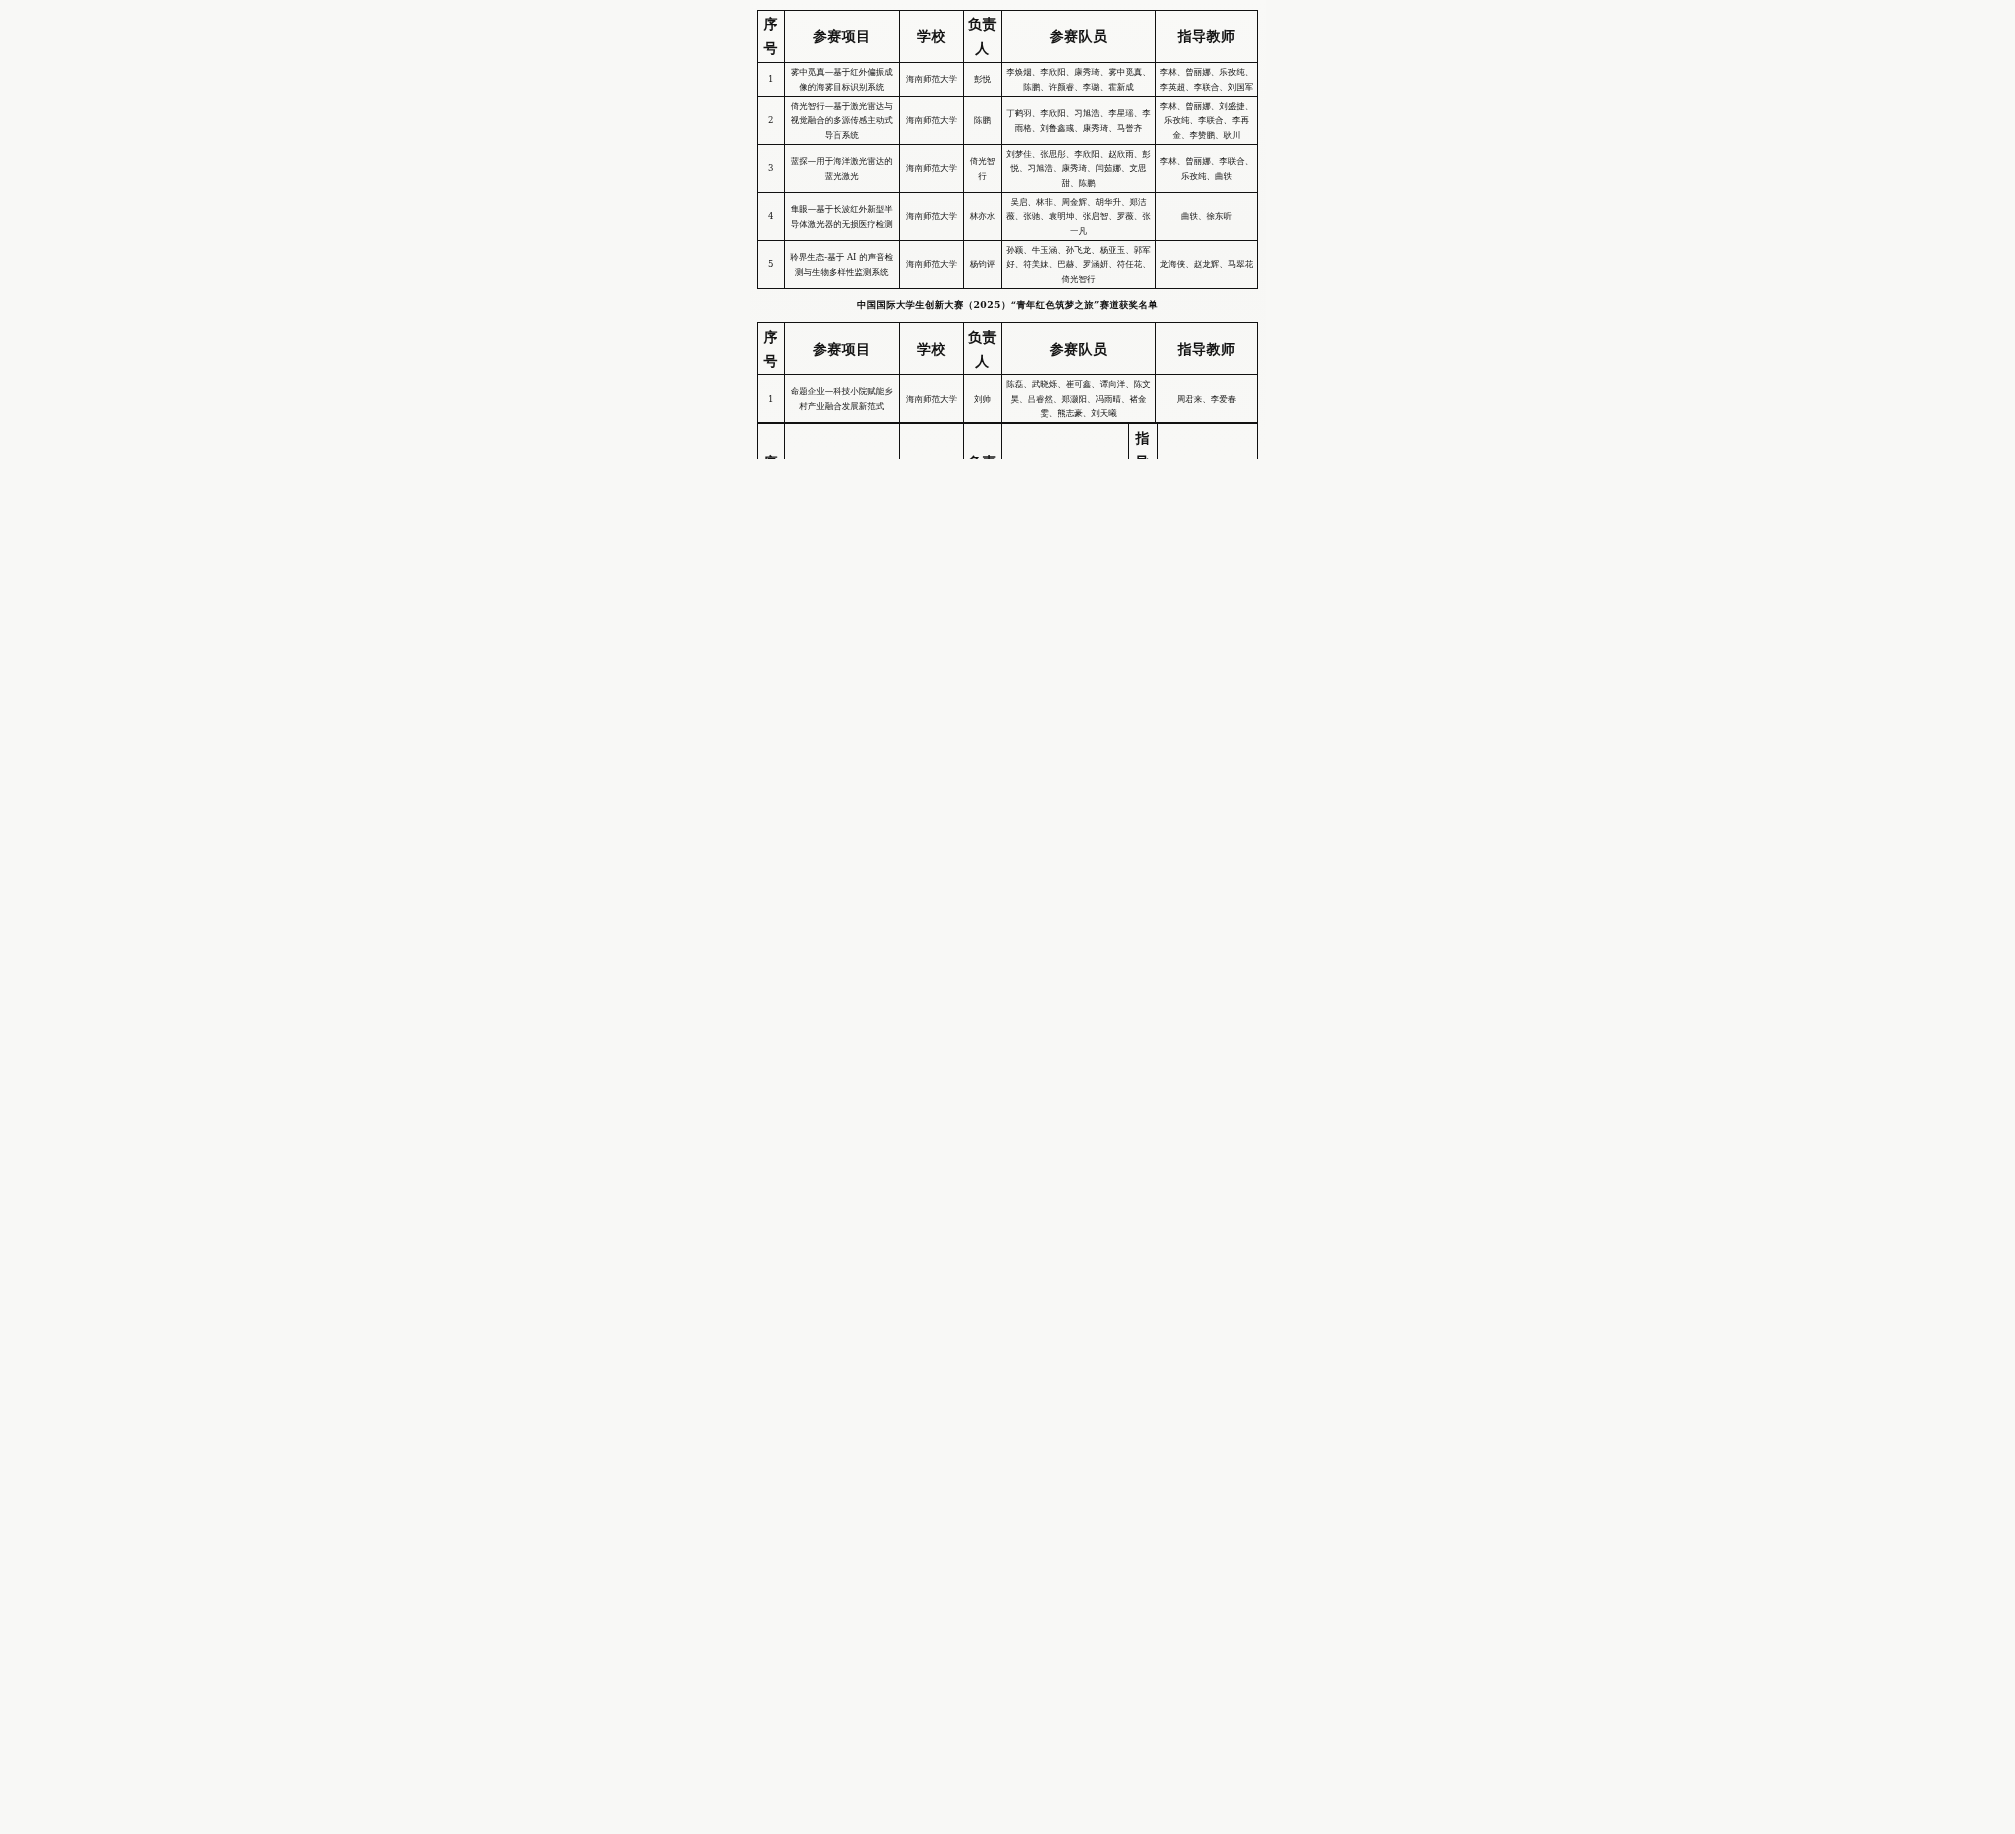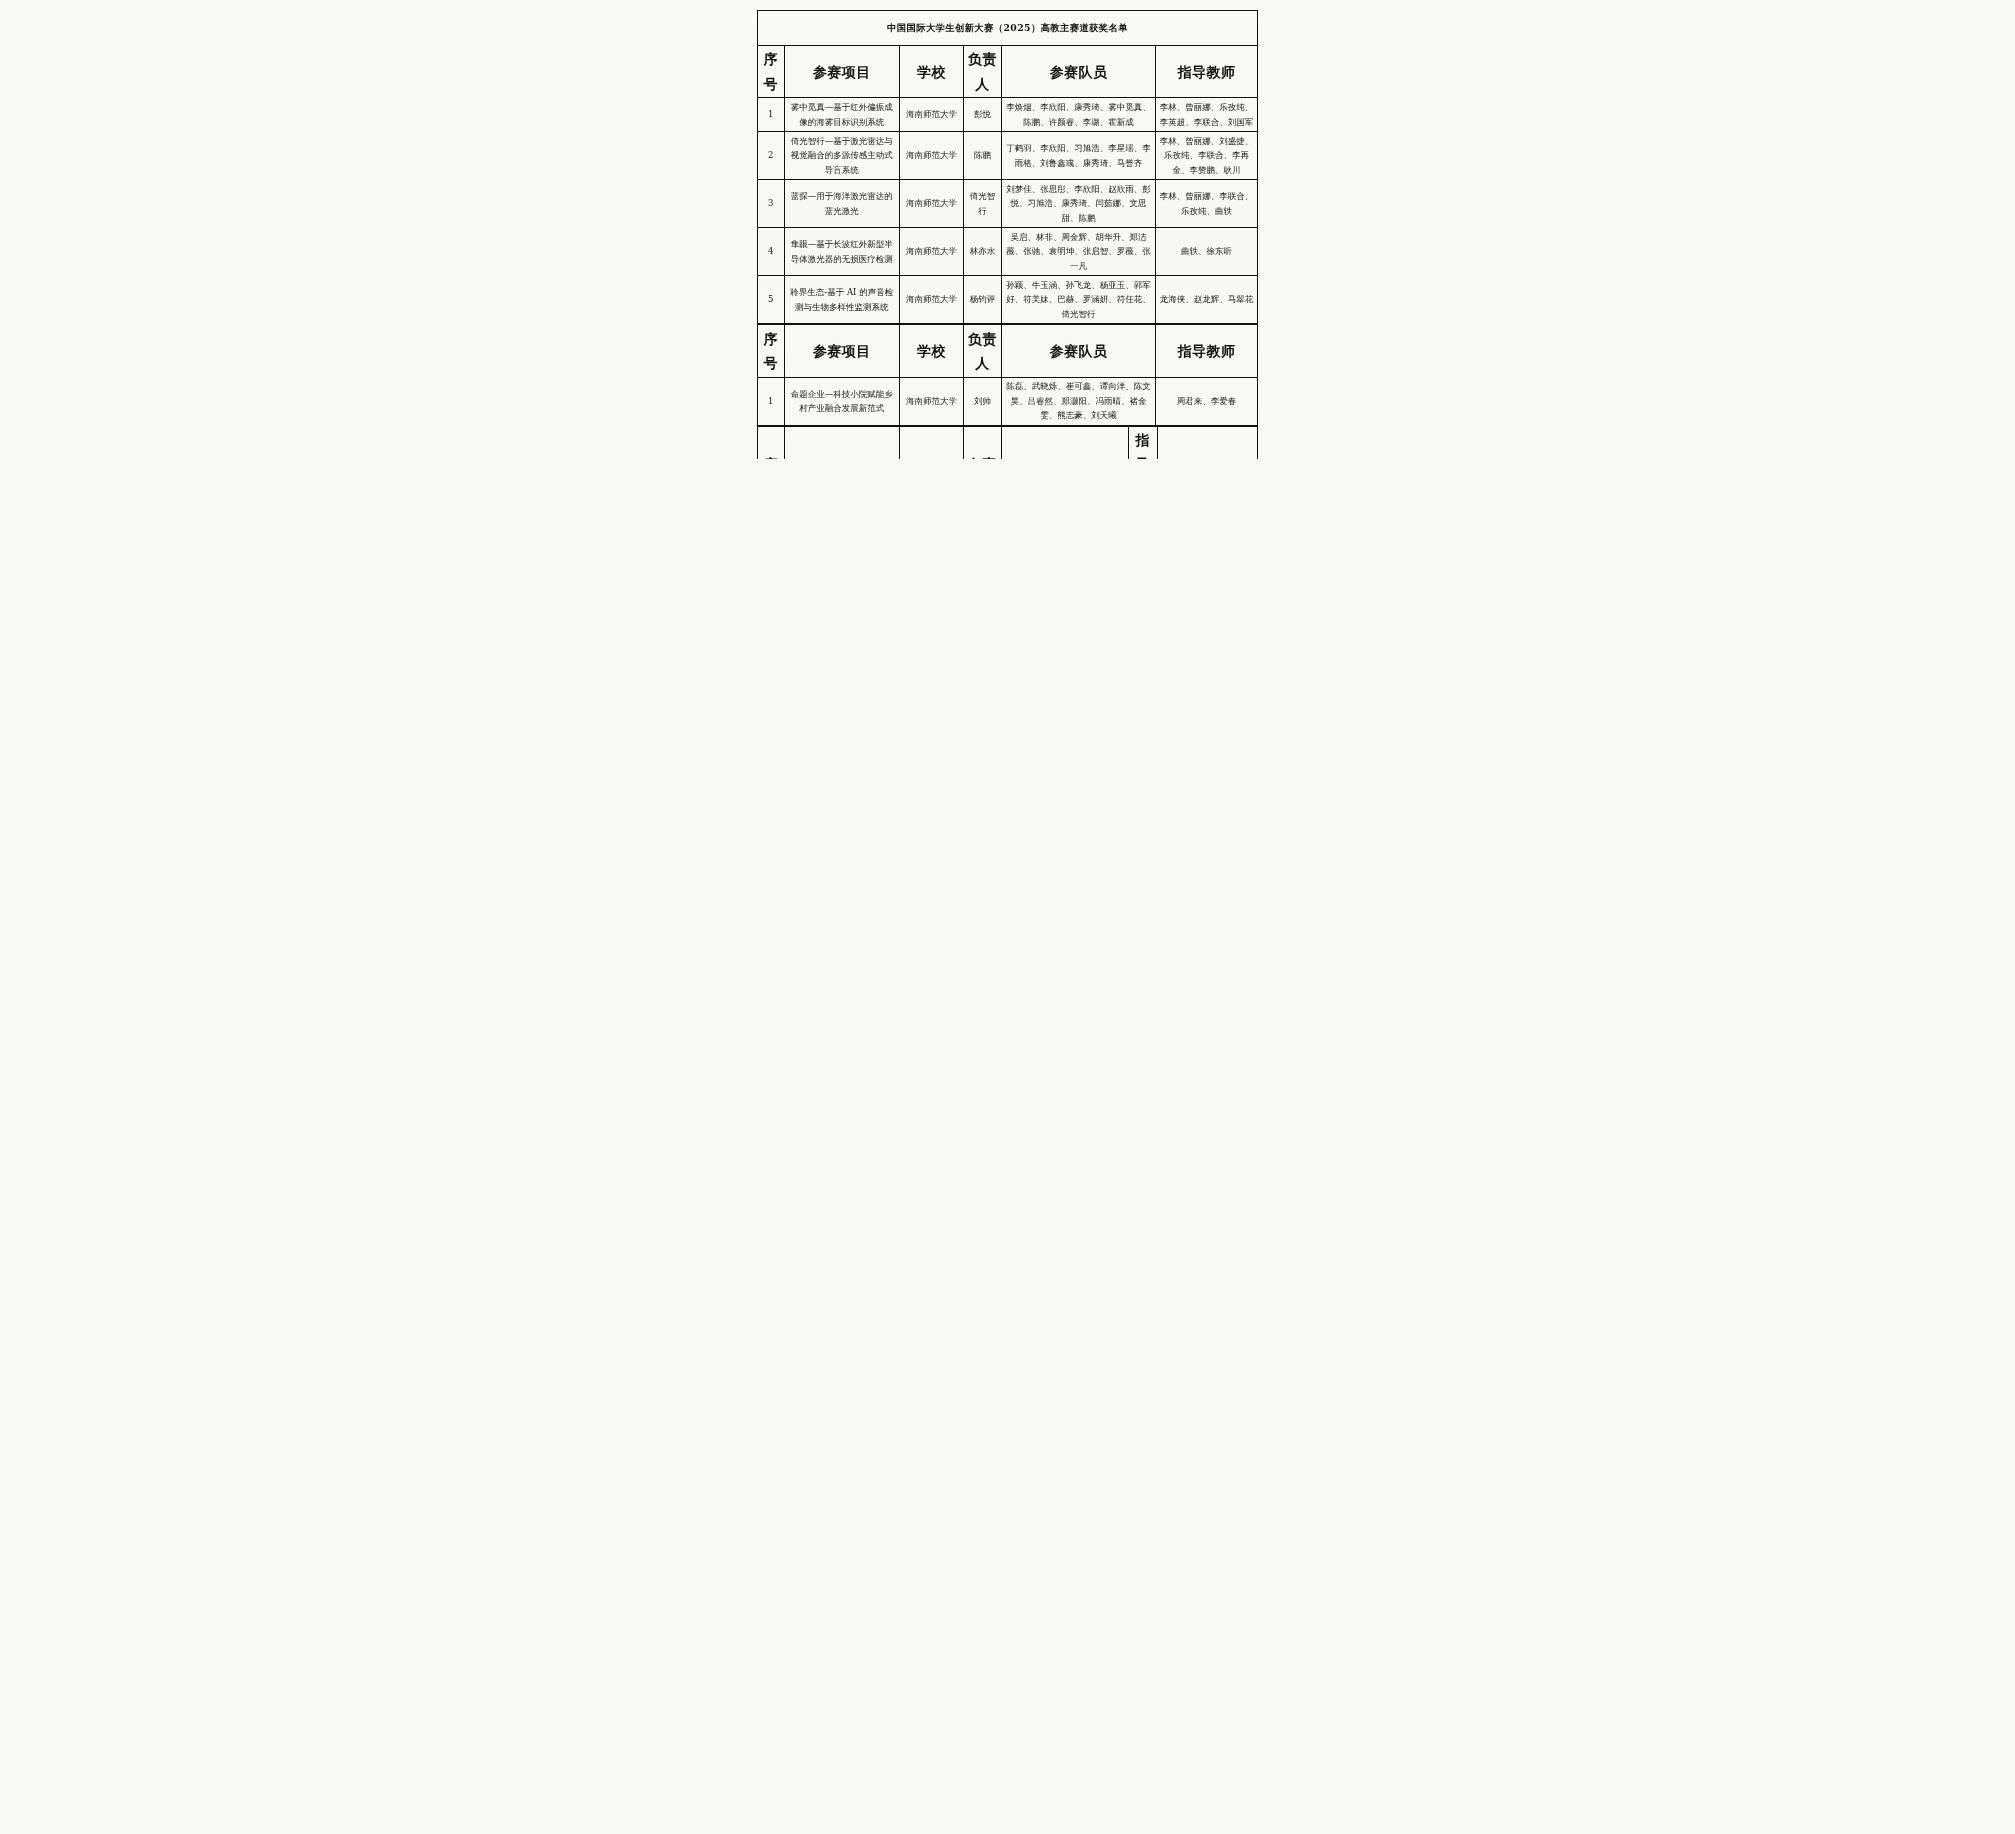--- a/index.html
+++ b/index.html
@@ -81,23 +81,20 @@
     <table class="t-main">
       <colgroup>
         <col style="width:5.3%">
           <col style="width:23.1%">
           <col style="width:12.8%">
         <col style="width:7.6%">
           <col style="width:30.8%">
           <col style="width:20.4%">
       </colgroup>
       <tbody>
-          <tr>
-        <td colspan="6" class="title-cell">中国国际大学生创新大赛（2025）高教主赛道获奖名单</td>
-      </tr>
       <tr class="h-head">
         <th>序号</th>
         <th>参赛项目</th>
         <th>学校</th>
         <th>负责人</th>
         <th>参赛队员</th>
         <th>指导教师</th>
       </tr>
       <tr class="r84">
         <td>1</td>
@@ -135,20 +132,21 @@
         <td>5</td>
         <td>聆界生态-基于 AI 的声音检测与生物多样性监测系统</td>
         <td>海南师范大学</td>
         <td>杨钧评</td>
         <td>孙颖、牛玉涵、孙飞龙、杨亚玉、郭军好、符美妹、巴赫、罗涵妍、符任花、倚光智行</td>
         <td>龙海侠、赵龙辉、马翠花</td>
       </tr>
     </tbody>
       </table>
 
+    <div class="band-title">中国国际大学生创新大赛（2025）“青年红色筑梦之旅”赛道获奖名单</div>
 
     <table class="t-red">
       <colgroup>
         <col style="width:5.3%">
           <col style="width:23.1%">
           <col style="width:12.8%">
         <col style="width:7.6%">
           <col style="width:30.8%">
           <col style="width:20.4%">
       </colgroup>

